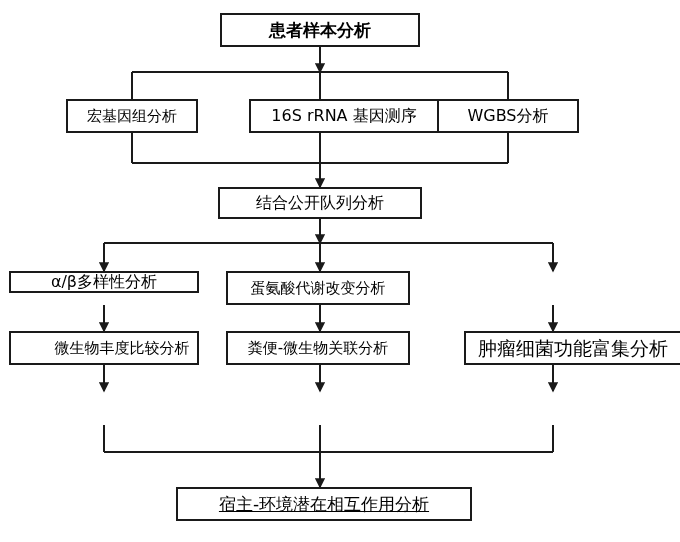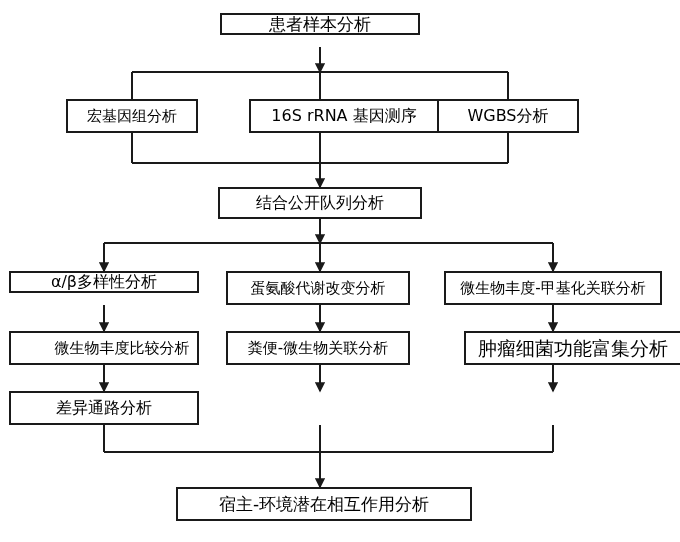--- a/index.html
+++ b/index.html
@@ -87,21 +87,21 @@
       <line x1="553" y1="365" x2="553" y2="391" marker-end="url(#arrow)"></line>
 
       <line x1="104" y1="425" x2="104" y2="452"></line>
       <line x1="320" y1="425" x2="320" y2="452"></line>
       <line x1="553" y1="425" x2="553" y2="452"></line>
       <line x1="104" y1="452" x2="553" y2="452"></line>
       <line x1="320" y1="452" x2="320" y2="487" marker-end="url(#arrow)"></line>
     </g>
   </svg>
 
-  <div class="node-box" style="left:220px; top:13px; width:200px; height:22px; font-size:17px;">
+  <div class="node-box" style="left:220px; top:13px; width:200px; height:34px; font-size:17px;font-weight:bold;">
     <span class="node-label">患者样本分析</span>
   </div>
 
   <div class="node-box" style="left:66px; top:99px; width:132px; height:34px; font-size:15px;">
     <span class="node-label">宏基因组分析</span>
   </div>
   <div class="node-box" style="left:225px; top:99px; width:190px; height:34px; font-size:16px;margin-left:24px;">
     <span class="node-label">16S rRNA 基因测序</span>
   </div>
   <div class="node-box" style="left:437px; top:99px; width:142px; height:34px; font-size:16px;">
@@ -111,35 +111,29 @@
   <div class="node-box" style="left:218px; top:187px; width:204px; height:32px; font-size:16px;">
     <span class="node-label">结合公开队列分析</span>
   </div>
 
   <div class="node-box" style="left:9px; top:271px; width:190px; height:22px; font-size:16px;">
     <span class="node-label">α/β多样性分析</span>
   </div>
   <div class="node-box" style="left:9px; top:331px; width:190px; height:34px; font-size:15px;padding-left:36px;">
     <span class="node-label">微生物丰度比较分析</span>
   </div>
-  <div class="node-box" style="left:9px; top:391px; width:190px; height:34px; font-size:16px;">
-    <span class="node-label">差异通路分析</span>
-  </div>
 
   <div class="node-box" style="left:226px; top:271px; width:184px; height:34px; font-size:15px;">
     <span class="node-label">蛋氨酸代谢改变分析</span>
   </div>
   <div class="node-box" style="left:226px; top:331px; width:184px; height:34px; font-size:15px;">
     <span class="node-label">粪便-微生物关联分析</span>
   </div>
 
-  <div class="node-box" style="left:444px; top:271px; width:218px; height:34px; font-size:15px;">
-    <span class="node-label">微生物丰度-甲基化关联分析</span>
-  </div>
   <div class="node-box" style="left:464px; top:331px; width:218px; height:34px; font-size:19px;">
     <span class="node-label">肿瘤细菌功能富集分析</span>
   </div>
 
-  <div class="node-box" style="left:176px; top:487px; width:296px; height:34px; font-size:17px;">
+  <div class="node-box" style="left:176px; top:487px; width:296px; height:34px; font-size:17px;text-decoration:underline;">
     <span class="node-label">宿主-环境潜在相互作用分析</span>
   </div>
 
 </div>
 
 </body></html>

